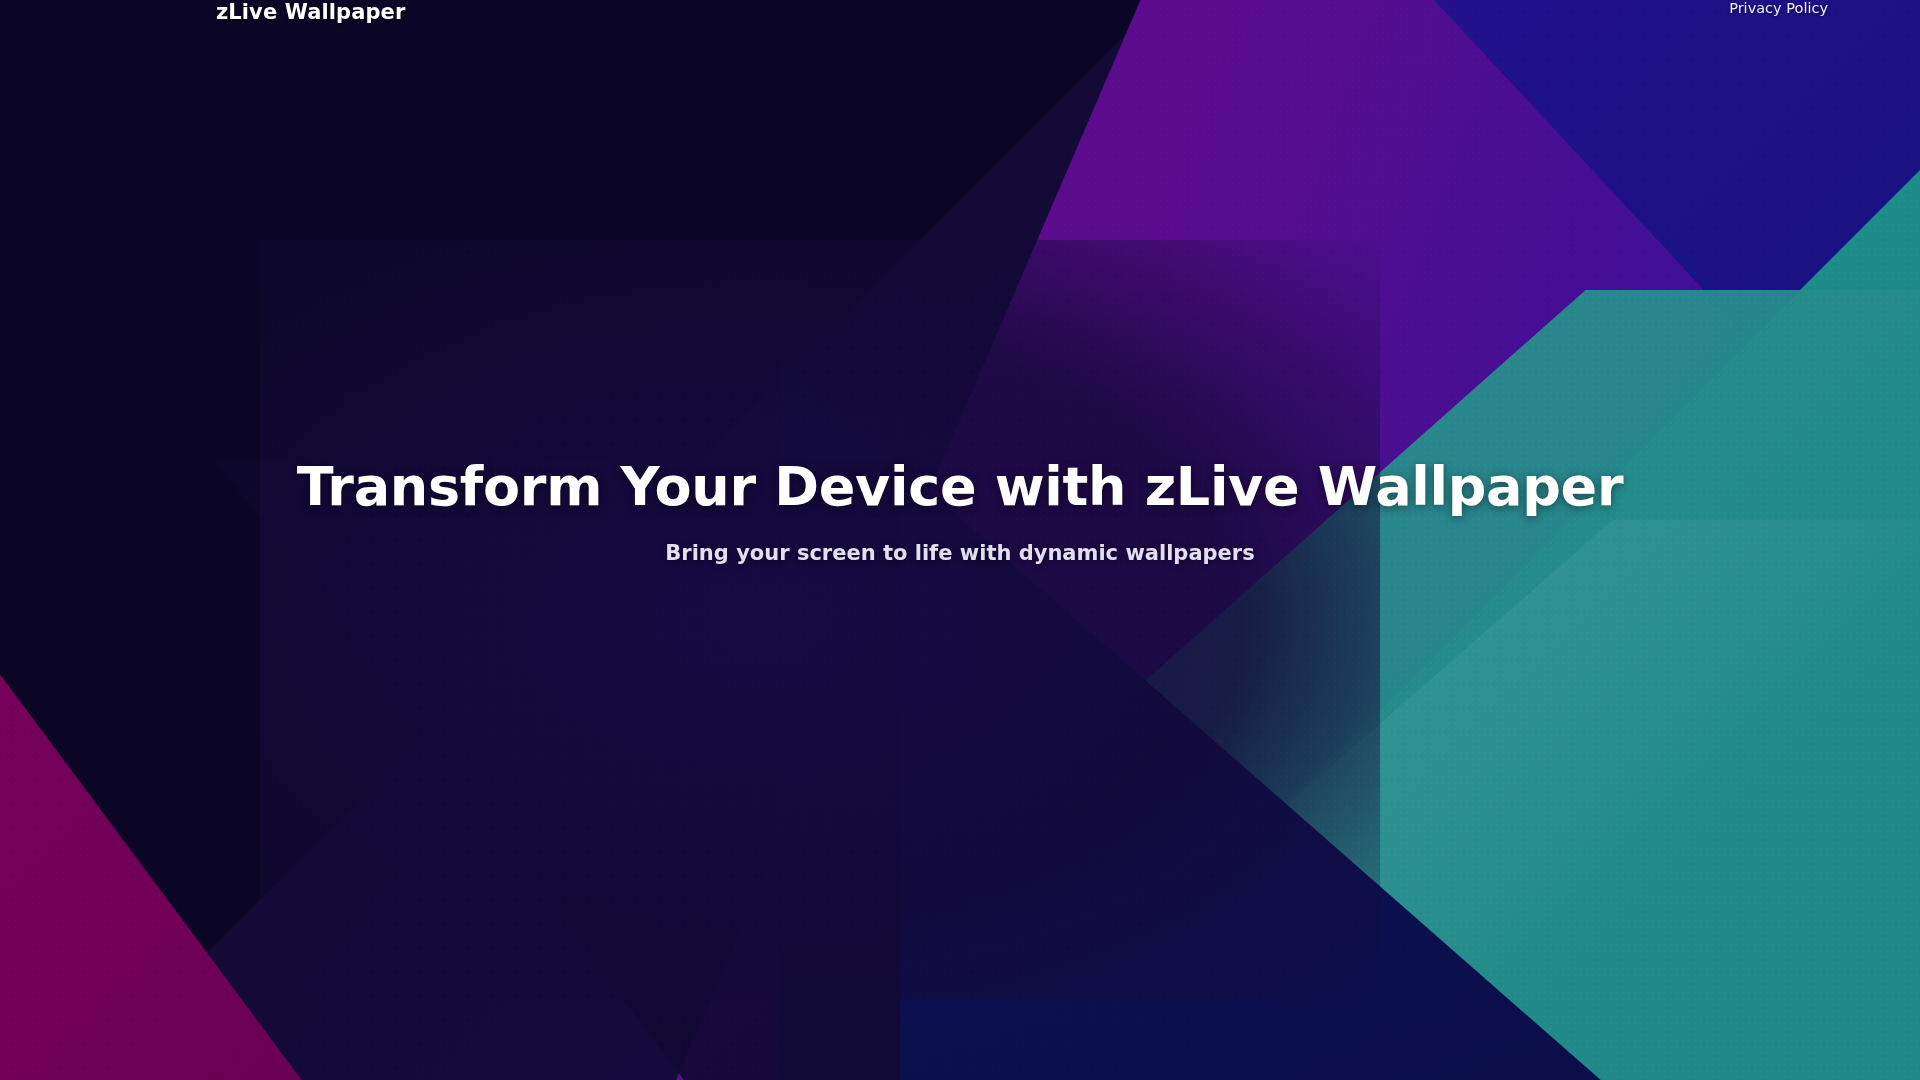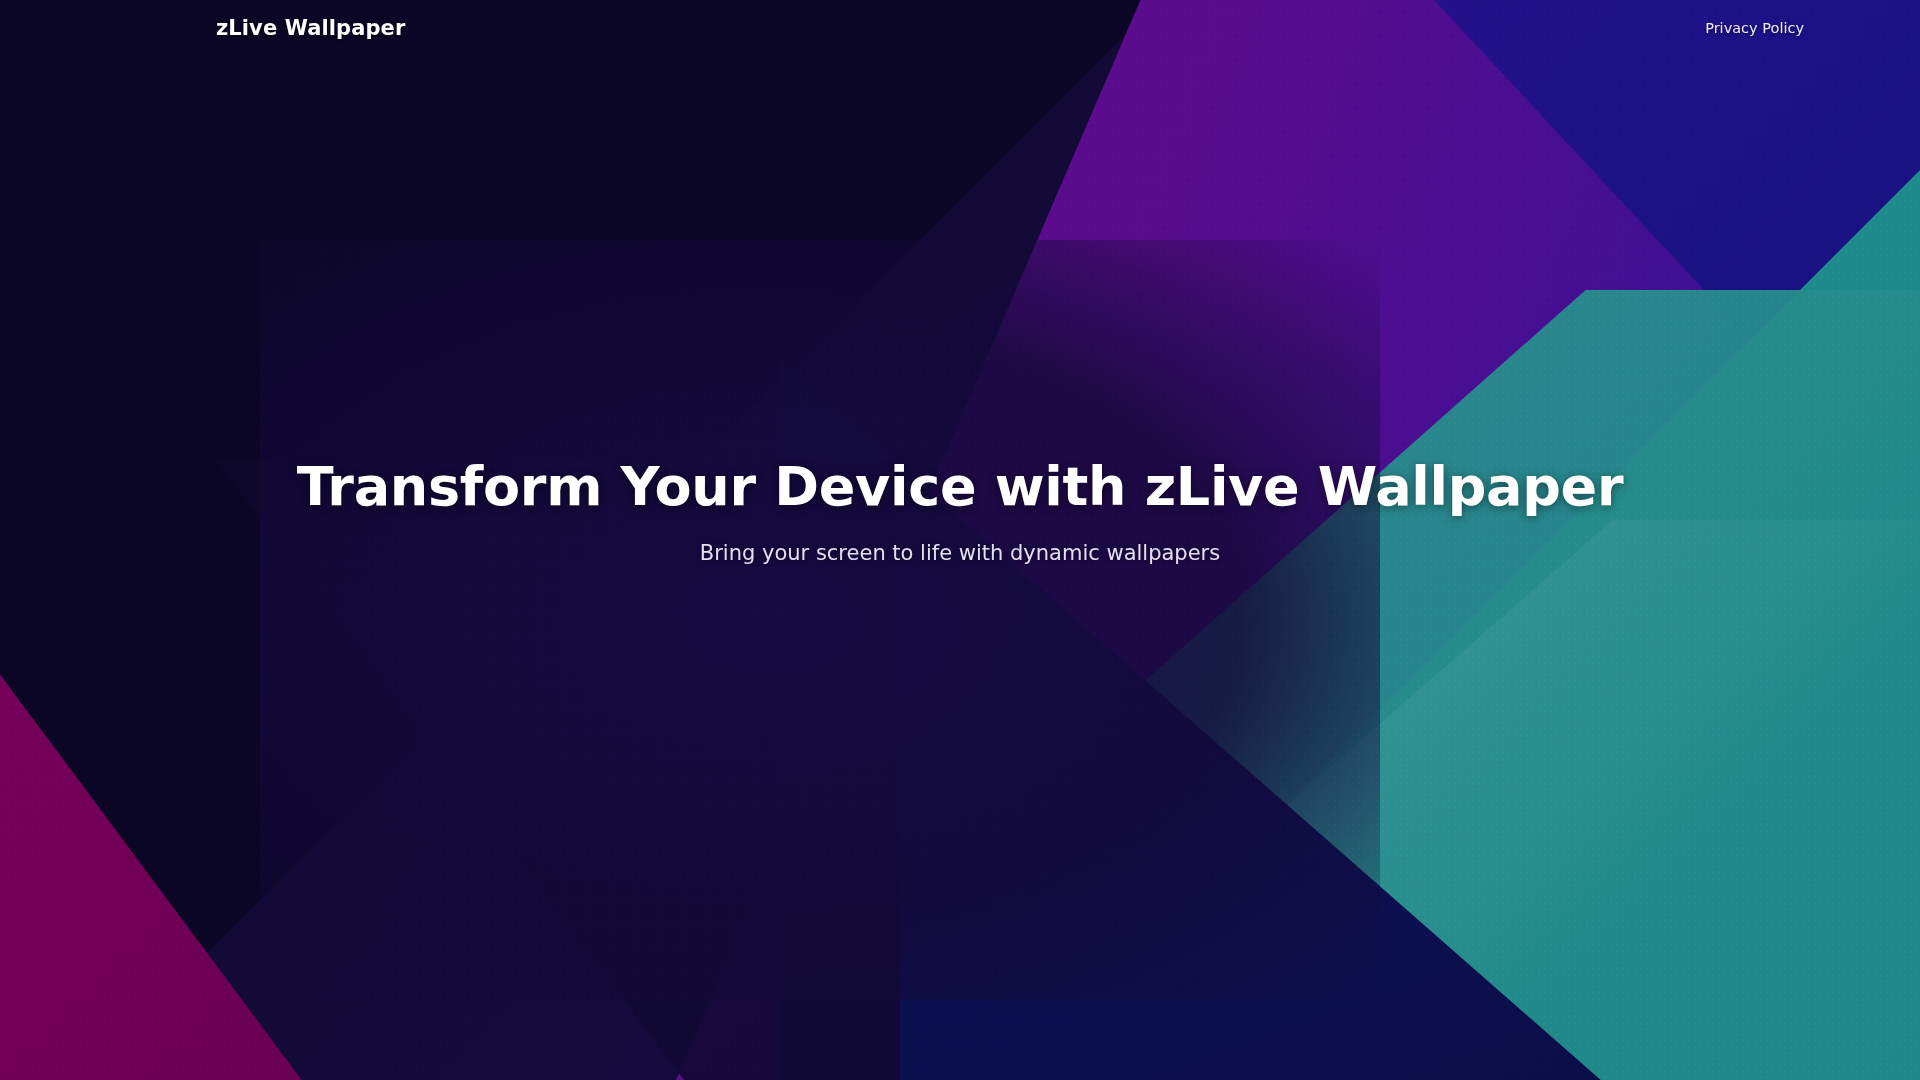--- a/index.html
+++ b/index.html
@@ -105,23 +105,23 @@
     background-image:radial-gradient(rgba(255,255,255,.045) 1px, transparent 1px);
     background-size:6px 6px;
     mix-blend-mode:overlay;
     pointer-events:none;
   }
 
   
   .site-header {
     position:absolute; top:0; left:0; right:0;
     height:56px;
-    display:flex; align-items:center;
+    display:flex; align-items:flex-start;
     justify-content:space-between;
-    padding:0 116px 0 216px;
+    padding:0 92px 0 216px;
     z-index:20;
   }
   .brand {
     color:#ffffff;
     font-size:21px;
     font-weight:700;
     letter-spacing:.1px;
     white-space:nowrap;
     text-shadow:0 1px 3px rgba(0,0,0,.55);
   }
@@ -151,21 +151,21 @@
     line-height:1.08;
     font-weight:700;
     letter-spacing:-.3px;
     white-space:nowrap;
     text-shadow:0 2px 10px rgba(0,0,0,.45);
   }
   .hero-sub {
     margin-top:24px;
     color:#e3dff2;
     font-size:21px;
-    font-weight:400;
+    font-weight:700;
     line-height:1.3;
     white-space:nowrap;
     text-shadow:0 1px 6px rgba(0,0,0,.45);
   }
 </style>
 </head>
 <body>
 
 <div class="page">
 

